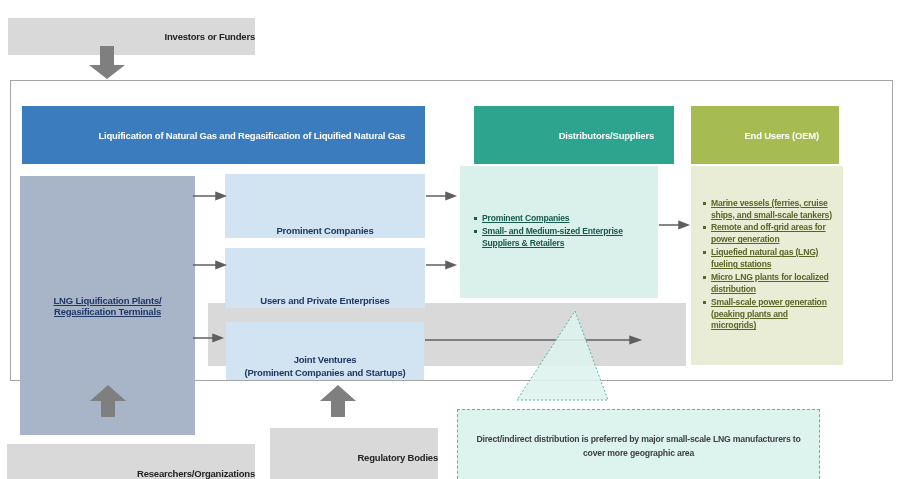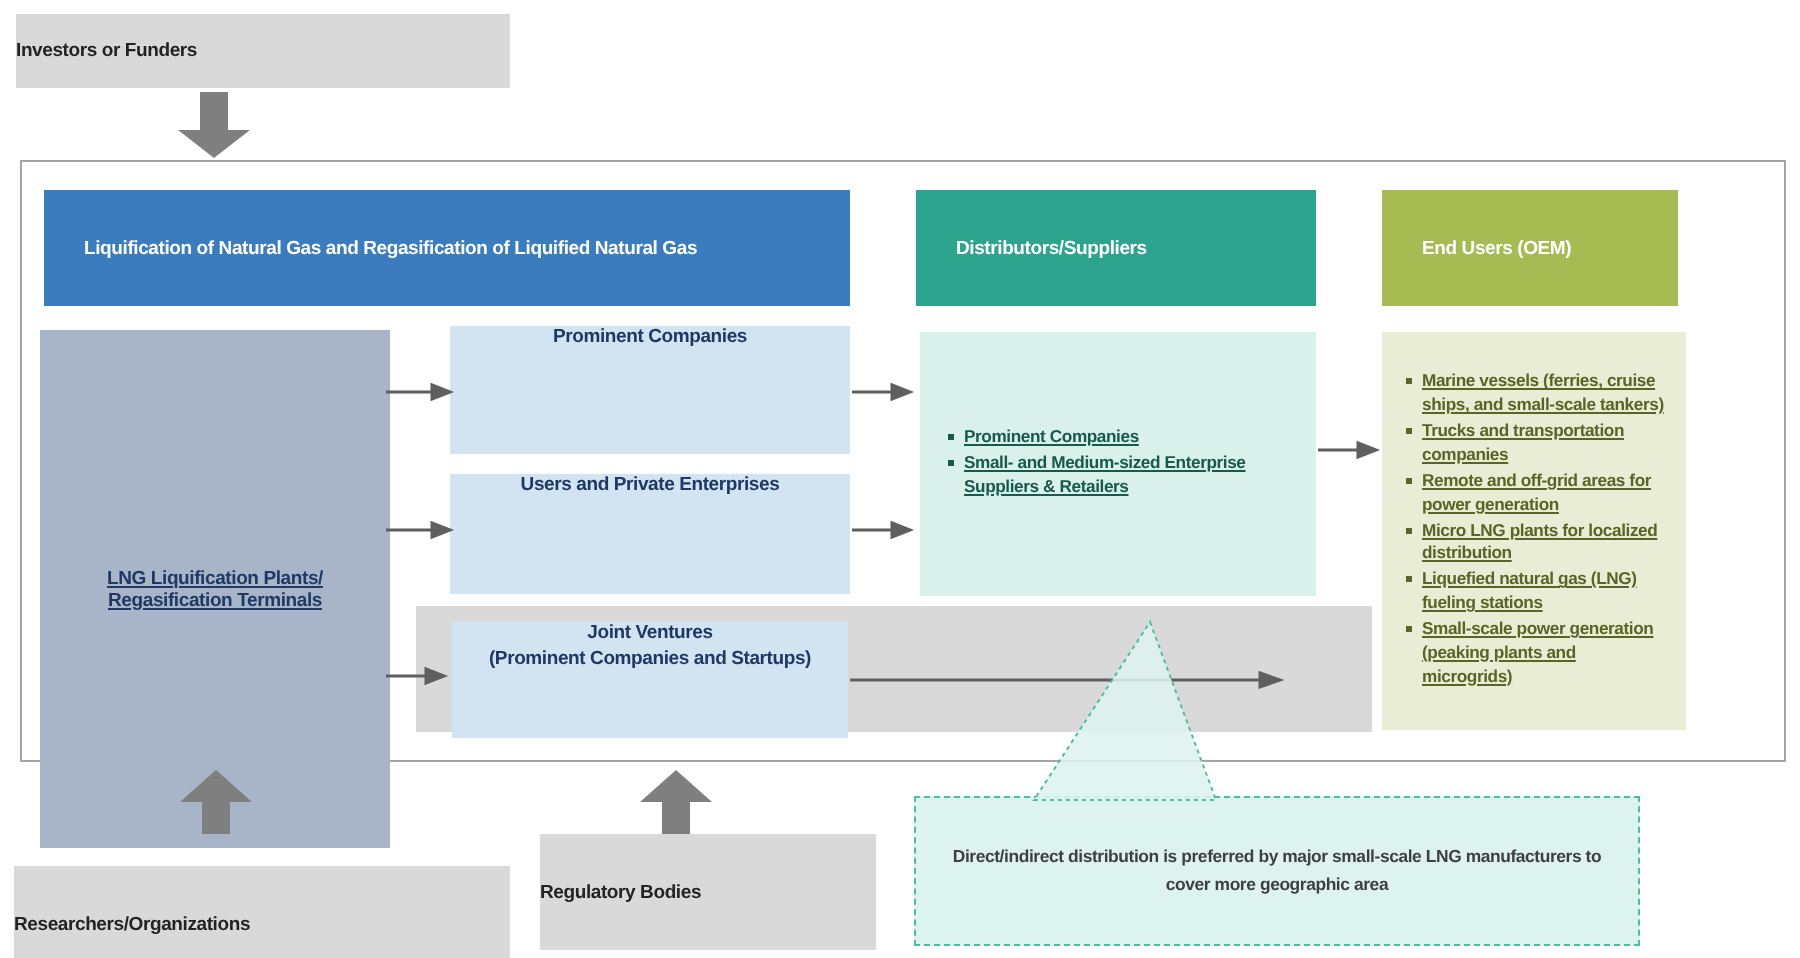--- a/index.html
+++ b/index.html
@@ -1,21 +1,21 @@
 <!DOCTYPE html>
 <html><head>
 <meta charset="utf-8">
 <style>
   html,body{margin:0;padding:0;background:#ffffff;}
   #canvas{
     position:relative;width:900px;height:479px;overflow:hidden;background:#ffffff;
     font-family:"Liberation Sans",sans-serif;font-weight:700;letter-spacing:-0.2px;
   }
   .abs{position:absolute;box-sizing:border-box;}
-  .center{display:flex;align-items:center;justify-content:flex-start;text-align:center;}
+  .center{display:flex;align-items:center;justify-content:flex-end;text-align:center;margin-top:11px;}
   .graybox{background:#d9d9d9;color:#232323;font-size:9.5px;}
   .header{color:#ffffff;font-size:9.5px;padding:0 20px;}
   .blue-header{background:#3b7cbe;}
   .teal-header{background:#2da48d;}
   .olive-header{background:#a6bc53;}
   .plants{background:#a8b4c8;color:#1f3864;font-size:9.5px;padding:0 14px;}
   .ltblue{background:#d2e3f2;color:#1f3864;font-size:9.5px;padding:0 10px;flex-direction:column;line-height:1.35;}
   .band{background:#d9d9d9;}
   .bullet-box{display:flex;flex-direction:column;justify-content:center;font-size:8.6px;line-height:1.38;}
   .teal-box{background:#daf0ea;color:#155a4c;padding:10px 12px 10px 14px;}
@@ -37,21 +37,21 @@
 
   <div class="abs center graybox" style="left:8px;top:7px;width:247px;height:37px;">
     <span>Investors or Funders</span>
   </div>
 
   <div class="abs container" style="left:10px;top:80px;width:883px;height:301px;"></div>
 
   <div class="abs center header blue-header" style="left:22px;top:95px;width:403px;height:58px;">
     <span>Liquification of  Natural Gas and Regasification of Liquified Natural Gas</span>
   </div>
-  <div class="abs center header teal-header" style="left:458px;top:95px;width:200px;height:58px;">
+  <div class="abs center header teal-header" style="left:474px;top:95px;width:200px;height:58px;">
     <span>Distributors/Suppliers</span>
   </div>
   <div class="abs center header olive-header" style="left:691px;top:95px;width:148px;height:58px;">
     <span>End Users (OEM)</span>
   </div>
 
   <div class="abs center plants" style="left:20px;top:165px;width:175px;height:259px;text-decoration:underline;">
     <span>LNG Liquification Plants/ Regasification Terminals</span>
   </div>
 
@@ -82,33 +82,29 @@
   </div>
 
   <div class="abs bullet-box olive-box" style="left:691px;top:166px;width:152px;height:199px;">
     <ul class="blist">
       <li>
           <span class="sq"></span>
           <span>Marine vessels (ferries, cruise ships, and small-scale tankers)</span>
         </li>
       <li>
           <span class="sq"></span>
-          <span>Trucks and transportation companies</span>
-        </li>
-      <li>
-          <span class="sq"></span>
           <span>Remote and off-grid areas for power generation</span>
         </li>
       <li>
           <span class="sq"></span>
-          <span>Micro LNG plants for localized distribution</span>
+          <span>Liquefied natural gas (LNG) fueling stations</span>
         </li>
       <li>
           <span class="sq"></span>
-          <span>Liquefied natural gas (LNG) fueling stations</span>
+          <span>Micro LNG plants for localized distribution</span>
         </li>
       <li>
           <span class="sq"></span>
           <span>Small-scale power generation (peaking plants and microgrids)</span>
         </li>
     </ul>
   </div>
 
   <div class="abs center graybox" style="left:7px;top:433px;width:248px;height:58px;">
     <span>Researchers/Organizations</span>

